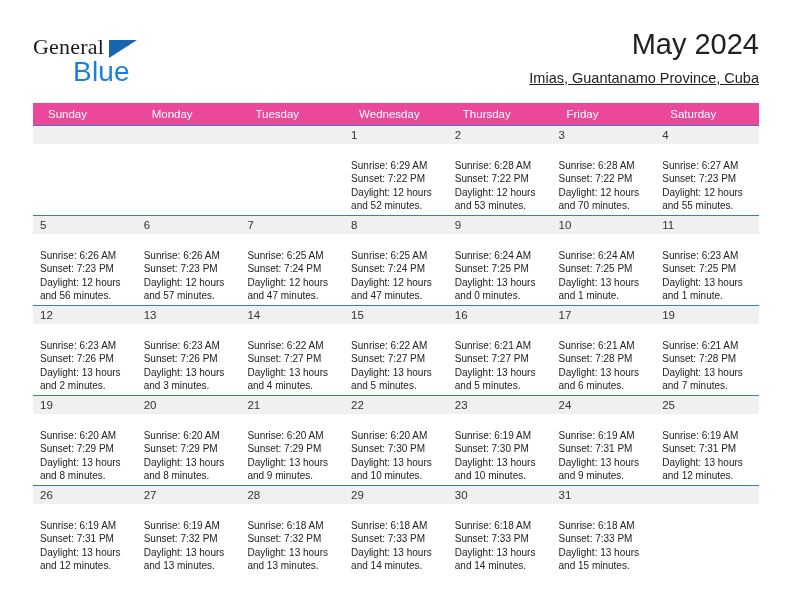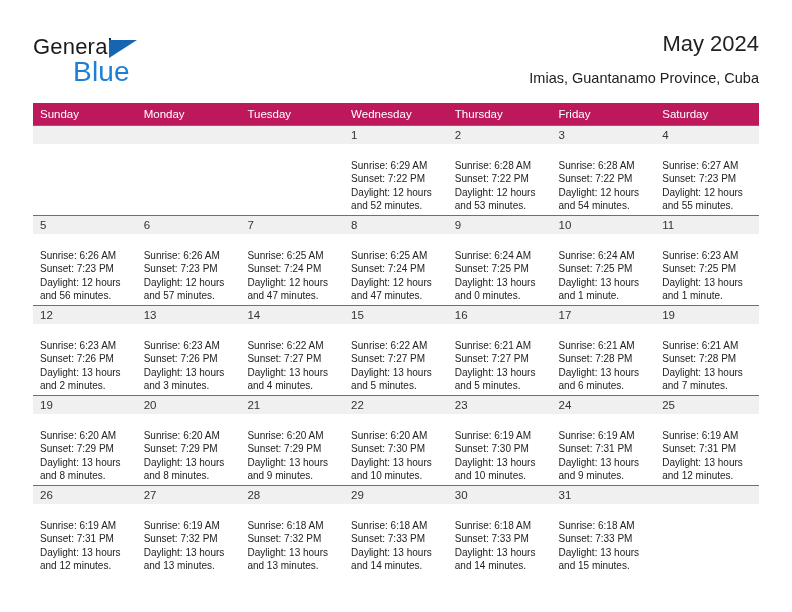--- a/index.html
+++ b/index.html
@@ -37,21 +37,21 @@
     width: 230px;
     height: 56px;
   }
   .brand-general {
     position: absolute;
     left: 0;
     top: 0;
     font-size: 22px;
     letter-spacing: 0.2px;
     color: #1a1a1a;
-    font-family: Liberation Sans, sans-serif;
+    font-family: Liberation Serif, serif;
   }
   .brand-blue {
     position: absolute;
     left: 40px;
     top: 22px;
     font-size: 28px;
     letter-spacing: 0.2px;
     color: #1c7fd6;
     font-family: "Liberation Sans", sans-serif;
   }
@@ -65,52 +65,53 @@
     border-bottom: 18px solid transparent;
   }
 
   .title-block {
     position: absolute;
     right: 0;
     top: 0;
     text-align: right;
   }
   .month-title {
-    font-size: 22px;
+    font-size: 29px;
     color: #222222;
     line-height: 32px;
     white-space: nowrap;
   }
   .location-subtitle {
     font-size: 14.5px;
     color: #222222;
     line-height: 20px;
     margin-top: 8px;
     white-space: nowrap;
+    text-decoration: underline;
   }
 
   
   .calendar {
     position: absolute;
     left: 33px;
     top: 103px;
     width: 726px;
     border-collapse: collapse;
     table-layout: fixed;
   }
   .calendar col {
     width: 103.71px;
   }
   thead th {
-    background: #be185d;
+    background: #ec4899;
     color: #ffffff;
     font-size: 11.5px;
     font-weight: normal;
     text-align: left;
-    padding: 5px 0 5px 7px;
+    padding: 5px 0 5px 15px;
     height: 20px;
     box-sizing: border-box;
   }
   tbody td {
     vertical-align: top;
     padding: 0;
     border-top: 1px solid #3c7cb8;
     height: 90px;
     box-sizing: border-box;
     background: #ffffff;
@@ -213,21 +214,21 @@
               <div class="daylight-line">Daylight: 12 hours</div>
               <div class="daylight-line">and 53 minutes.</div>
             </div>
           </td>
           <td>
             <span class="daynum">3</span>
             <div class="cell-body">
               <div>Sunrise: 6:28 AM</div>
               <div>Sunset: 7:22 PM</div>
               <div class="daylight-line">Daylight: 12 hours</div>
-              <div class="daylight-line">and 54 minutes.</div>
+              <div class="daylight-line">and 70 minutes.</div>
             </div>
           </td>
           <td>
             <span class="daynum">4</span>
             <div class="cell-body">
               <div>Sunrise: 6:27 AM</div>
               <div>Sunset: 7:23 PM</div>
               <div class="daylight-line">Daylight: 12 hours</div>
               <div class="daylight-line">and 55 minutes.</div>
             </div>

